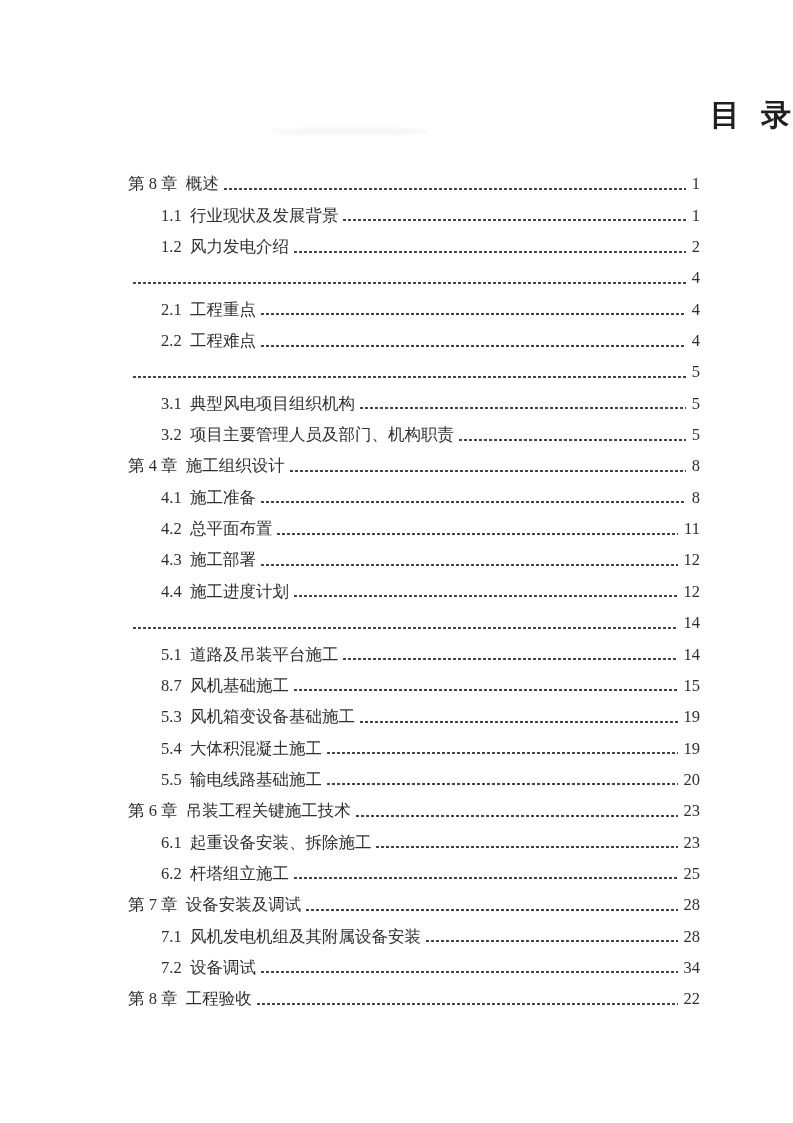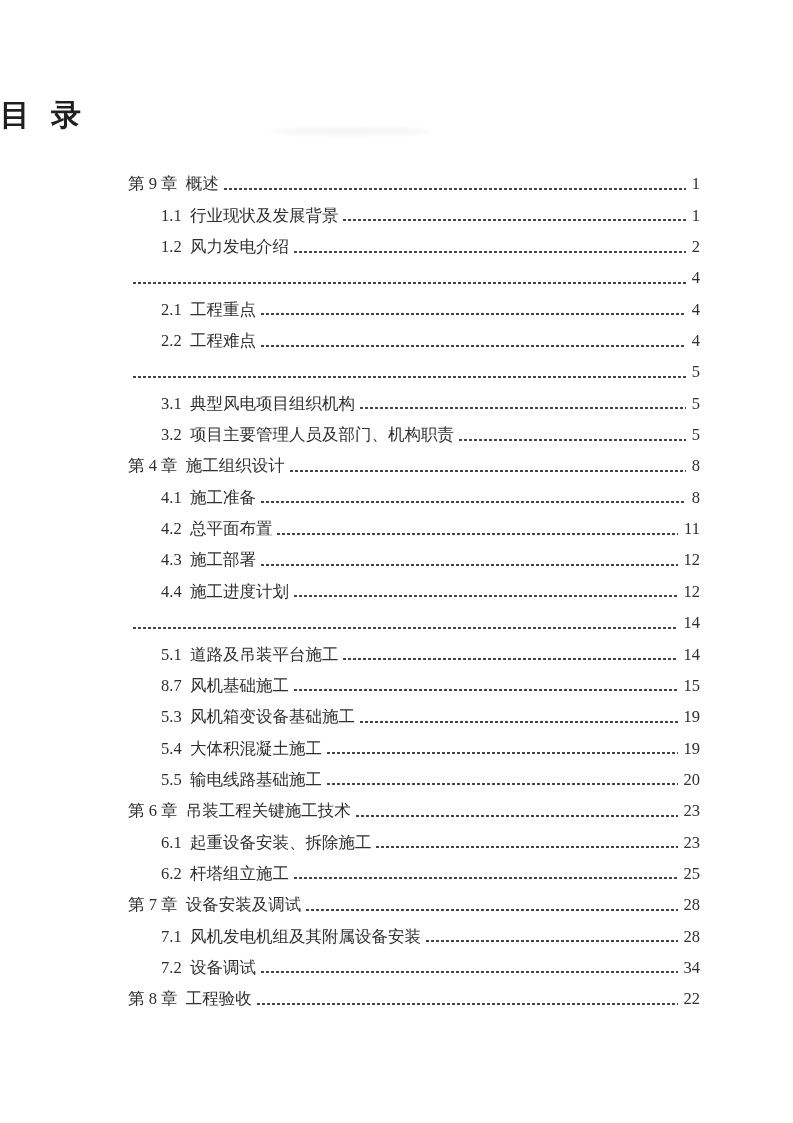--- a/index.html
+++ b/index.html
@@ -15,21 +15,21 @@
     font-family: "Liberation Serif", "DejaVu Serif", serif;
     color: #2f2f2f;
   }
   .page {
     position: absolute;
     inset: 0;
     background: #ffffff;
   }
   .doc-title {
     margin-top: 97px;
-    text-align: left;
+    text-align: right;
     font-size: 30px;
     line-height: 36px;
     font-weight: bold;
     color: #1f1f1f;
     letter-spacing: 2px;
     white-space: pre;
   }
   .title-smudge {
     position: absolute;
     left: 270px;
@@ -76,21 +76,21 @@
 </style>
 </head>
 <body>
 
 <div class="page">
   <div class="doc-title">目  录</div>
   <div class="title-smudge"></div>
 
   <div class="toc" id="toc">
   <div class="entry level-1">
-    <span class="label">第 9 章  概述</span>
+    <span class="label">第 8 章  概述</span>
     <span class="leader"></span>
     <span class="pagenum">1</span>
   </div>
 
   <div class="entry level-2">
     <span class="label">1.1  行业现状及发展背景</span>
     <span class="leader"></span>
     <span class="pagenum">1</span>
   </div>
 

